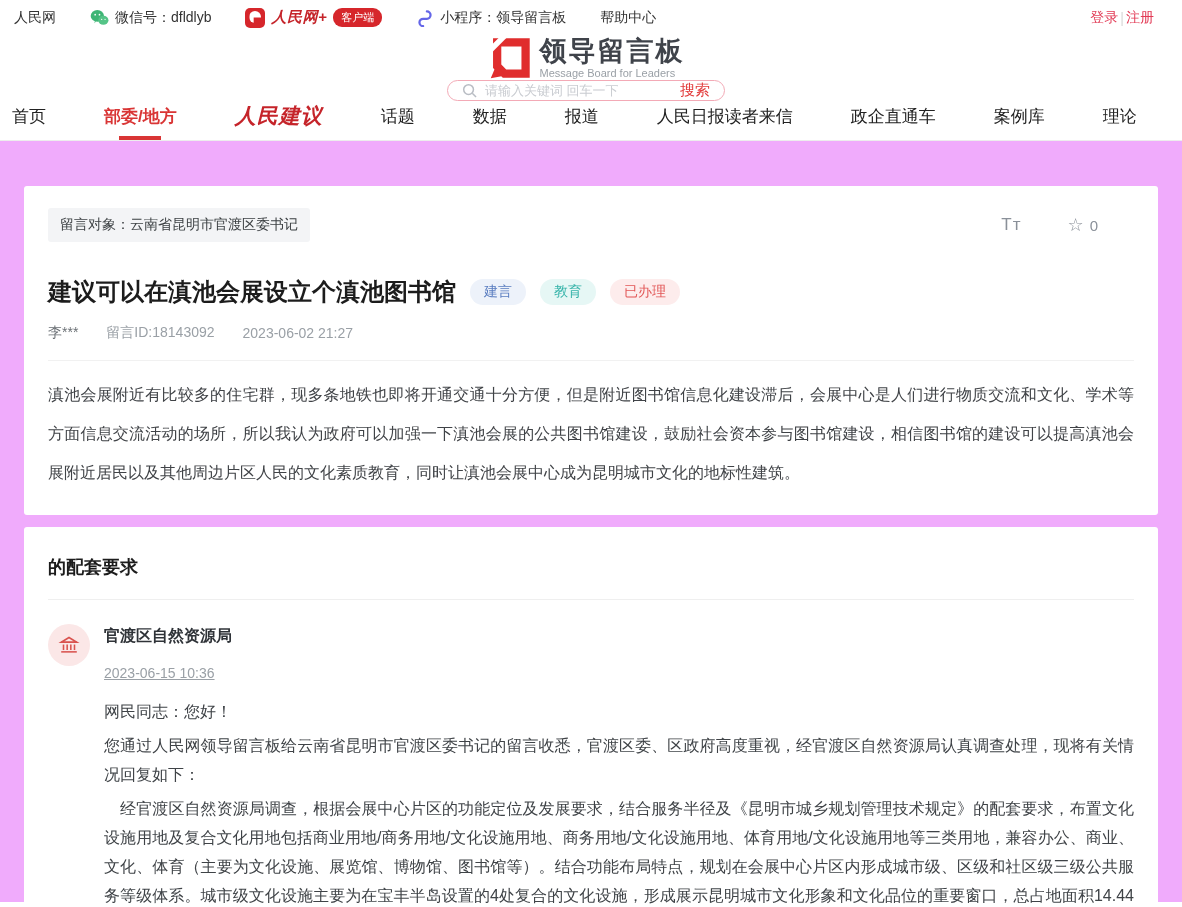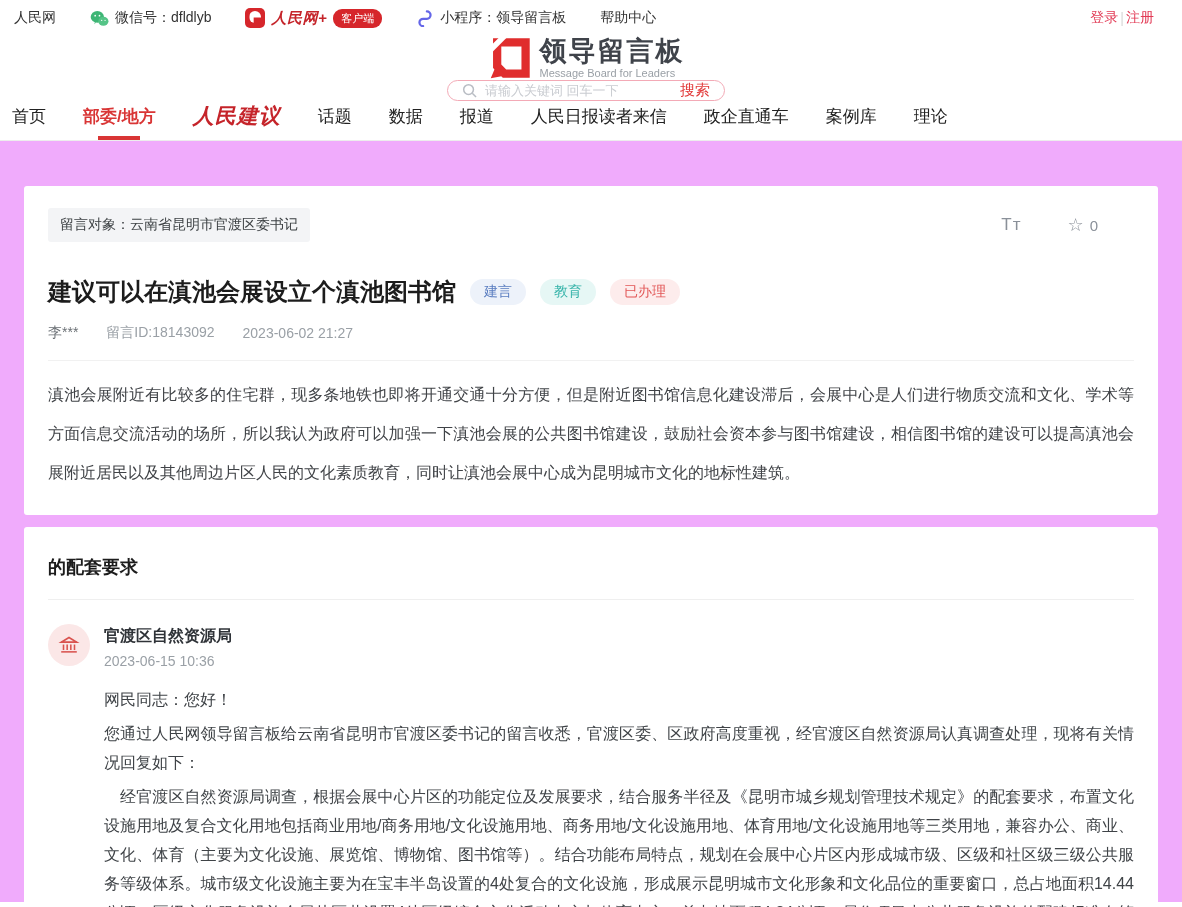--- a/index.html
+++ b/index.html
@@ -2,21 +2,21 @@
 <html><head>
 <meta charset="utf-8">
 <style>
   * { margin:0; padding:0; box-sizing:border-box; }
   html,body { width:1182px; height:907px; overflow:hidden; background:#fff;
     font-family:"Liberation Sans","DejaVu Sans",sans-serif; }
 
   
   .topbar { height:36px; display:flex; align-items:center; padding:0 28px 0 14px; background:#fff; }
   .topbar-left { display:flex; align-items:center; gap:34px; flex:1; }
-  .tb-item { display:flex; align-items:flex-end; gap:6px; font-size:14px; color:#333; text-decoration:none; cursor:pointer; }
+  .tb-item { display:flex; align-items:flex-start; gap:6px; font-size:14px; color:#333; text-decoration:none; cursor:pointer; }
   .wechat-ic { width:19px; height:17px; display:inline-block; }
   .pmw-logo { width:20px; height:20px; background:#d6262b; border-radius:5px; position:relative; display:inline-block; }
   .pmw-logo::after { content:""; position:absolute; left:4px; top:3px; width:12px; height:12px; border-radius:50%;
     background:#fff; clip-path: polygon(0 0,100% 0,100% 55%, 35% 55%, 35% 100%, 0 100%); }
   .pmw-text { color:#c5242a; font-style:italic; font-weight:bold; font-size:15px; letter-spacing:.5px; }
   .pmw-badge { background:#d6262b; color:#fff; font-size:11px; padding:2px 8px; border-radius:9px; }
   .mp-ic { width:18px; height:18px; }
   .topbar-right { display:flex; align-items:center; gap:2px; font-size:14px; }
   .auth-link { color:#e23a55; text-decoration:none; cursor:pointer; }
   .auth-sep { color:#d8d8d8; }
@@ -29,21 +29,21 @@
   .logo-text-en { font-size:11px; color:#9aa0a6; margin-top:2px; }
   .header-spacer { flex:1; }
   .searchbox { width:278px; height:40px; border:1px solid #f3aab6; border-radius:17px; display:flex; align-items:center;
     padding:0 14px; gap:8px; background:#fff; }
   .search-ic { width:15px; height:15px; flex:0 0 auto; }
   .searchbox input { flex:1; border:none; outline:none; font-size:13px; color:#333; min-width:0; background:transparent; }
   .searchbox input::placeholder { color:#c9ccd1; }
   .search-btn { color:#e23a3a; font-size:15px; background:none; border:none; cursor:pointer; padding:0; }
 
   
-  .nav { height:49px; display:flex; align-items:center; gap:33px; padding:0 10px; background:#fff; border-bottom:1px solid #ededed; }
+  .nav { height:49px; display:flex; align-items:center; gap:54px; padding:0 10px; background:#fff; border-bottom:1px solid #ededed; }
   .nav-item { font-size:17px; color:#222; text-decoration:none; cursor:pointer; position:relative; padding:12px 2px; white-space:nowrap; }
   .nav-item.active { color:#d93535; font-weight:bold; }
   .nav-item.active::after { content:""; position:absolute; left:50%; transform:translateX(-50%); bottom:0;
     width:42px; height:4px; background:#d93535; }
   .nav-item.brand { color:#c5242a; font-weight:bold; font-style:italic; font-size:21px; letter-spacing:1px; }
 
   
   .page-bg { background:#f0abfc; height:761px; padding:45px 24px 0; }
   .card { background:#fff; border-radius:3px; padding:22px 24px; }
   .card + .card { margin-top:12px; }
@@ -65,21 +65,21 @@
   .msg-author { color:#6b7075; }
   .msg-divider { border-top:1px solid #f1f1f1; margin-top:18px; }
   .msg-body { margin-top:14px; font-size:16px; color:#404347; line-height:2.45; text-align:justify; }
 
   
   .reply-title { font-size:18px; font-weight:bold; color:#1c1c1c; padding:6px 0 2px; }
   .reply-divider { border-top:1px solid #efefef; margin:18px 0 24px; }
   .reply-head { display:flex; gap:14px; }
   .reply-avatar { width:42px; height:42px; border-radius:50%; background:#fbe7e7; display:flex; align-items:center; justify-content:center; flex:0 0 auto; }
   .agency-name { font-size:16px; font-weight:bold; color:#2f3338; padding-top:2px; }
-  .reply-date { font-size:14px; color:#9aa0a6; margin-top:6px; }
+  .reply-date { font-size:14px; color:#9aa0a6; margin-top:18px;text-decoration:underline; }
   .reply-body { margin:16px 0 0 56px; font-size:16px; color:#3f4347; line-height:1.82; text-align:justify; }
   .reply-body p { margin:0 0 5px; }
 </style>
 </head>
 <body>
 
 <div class="topbar">
   <div class="topbar-left">
     <a class="tb-item">
       <span>人民网</span>

